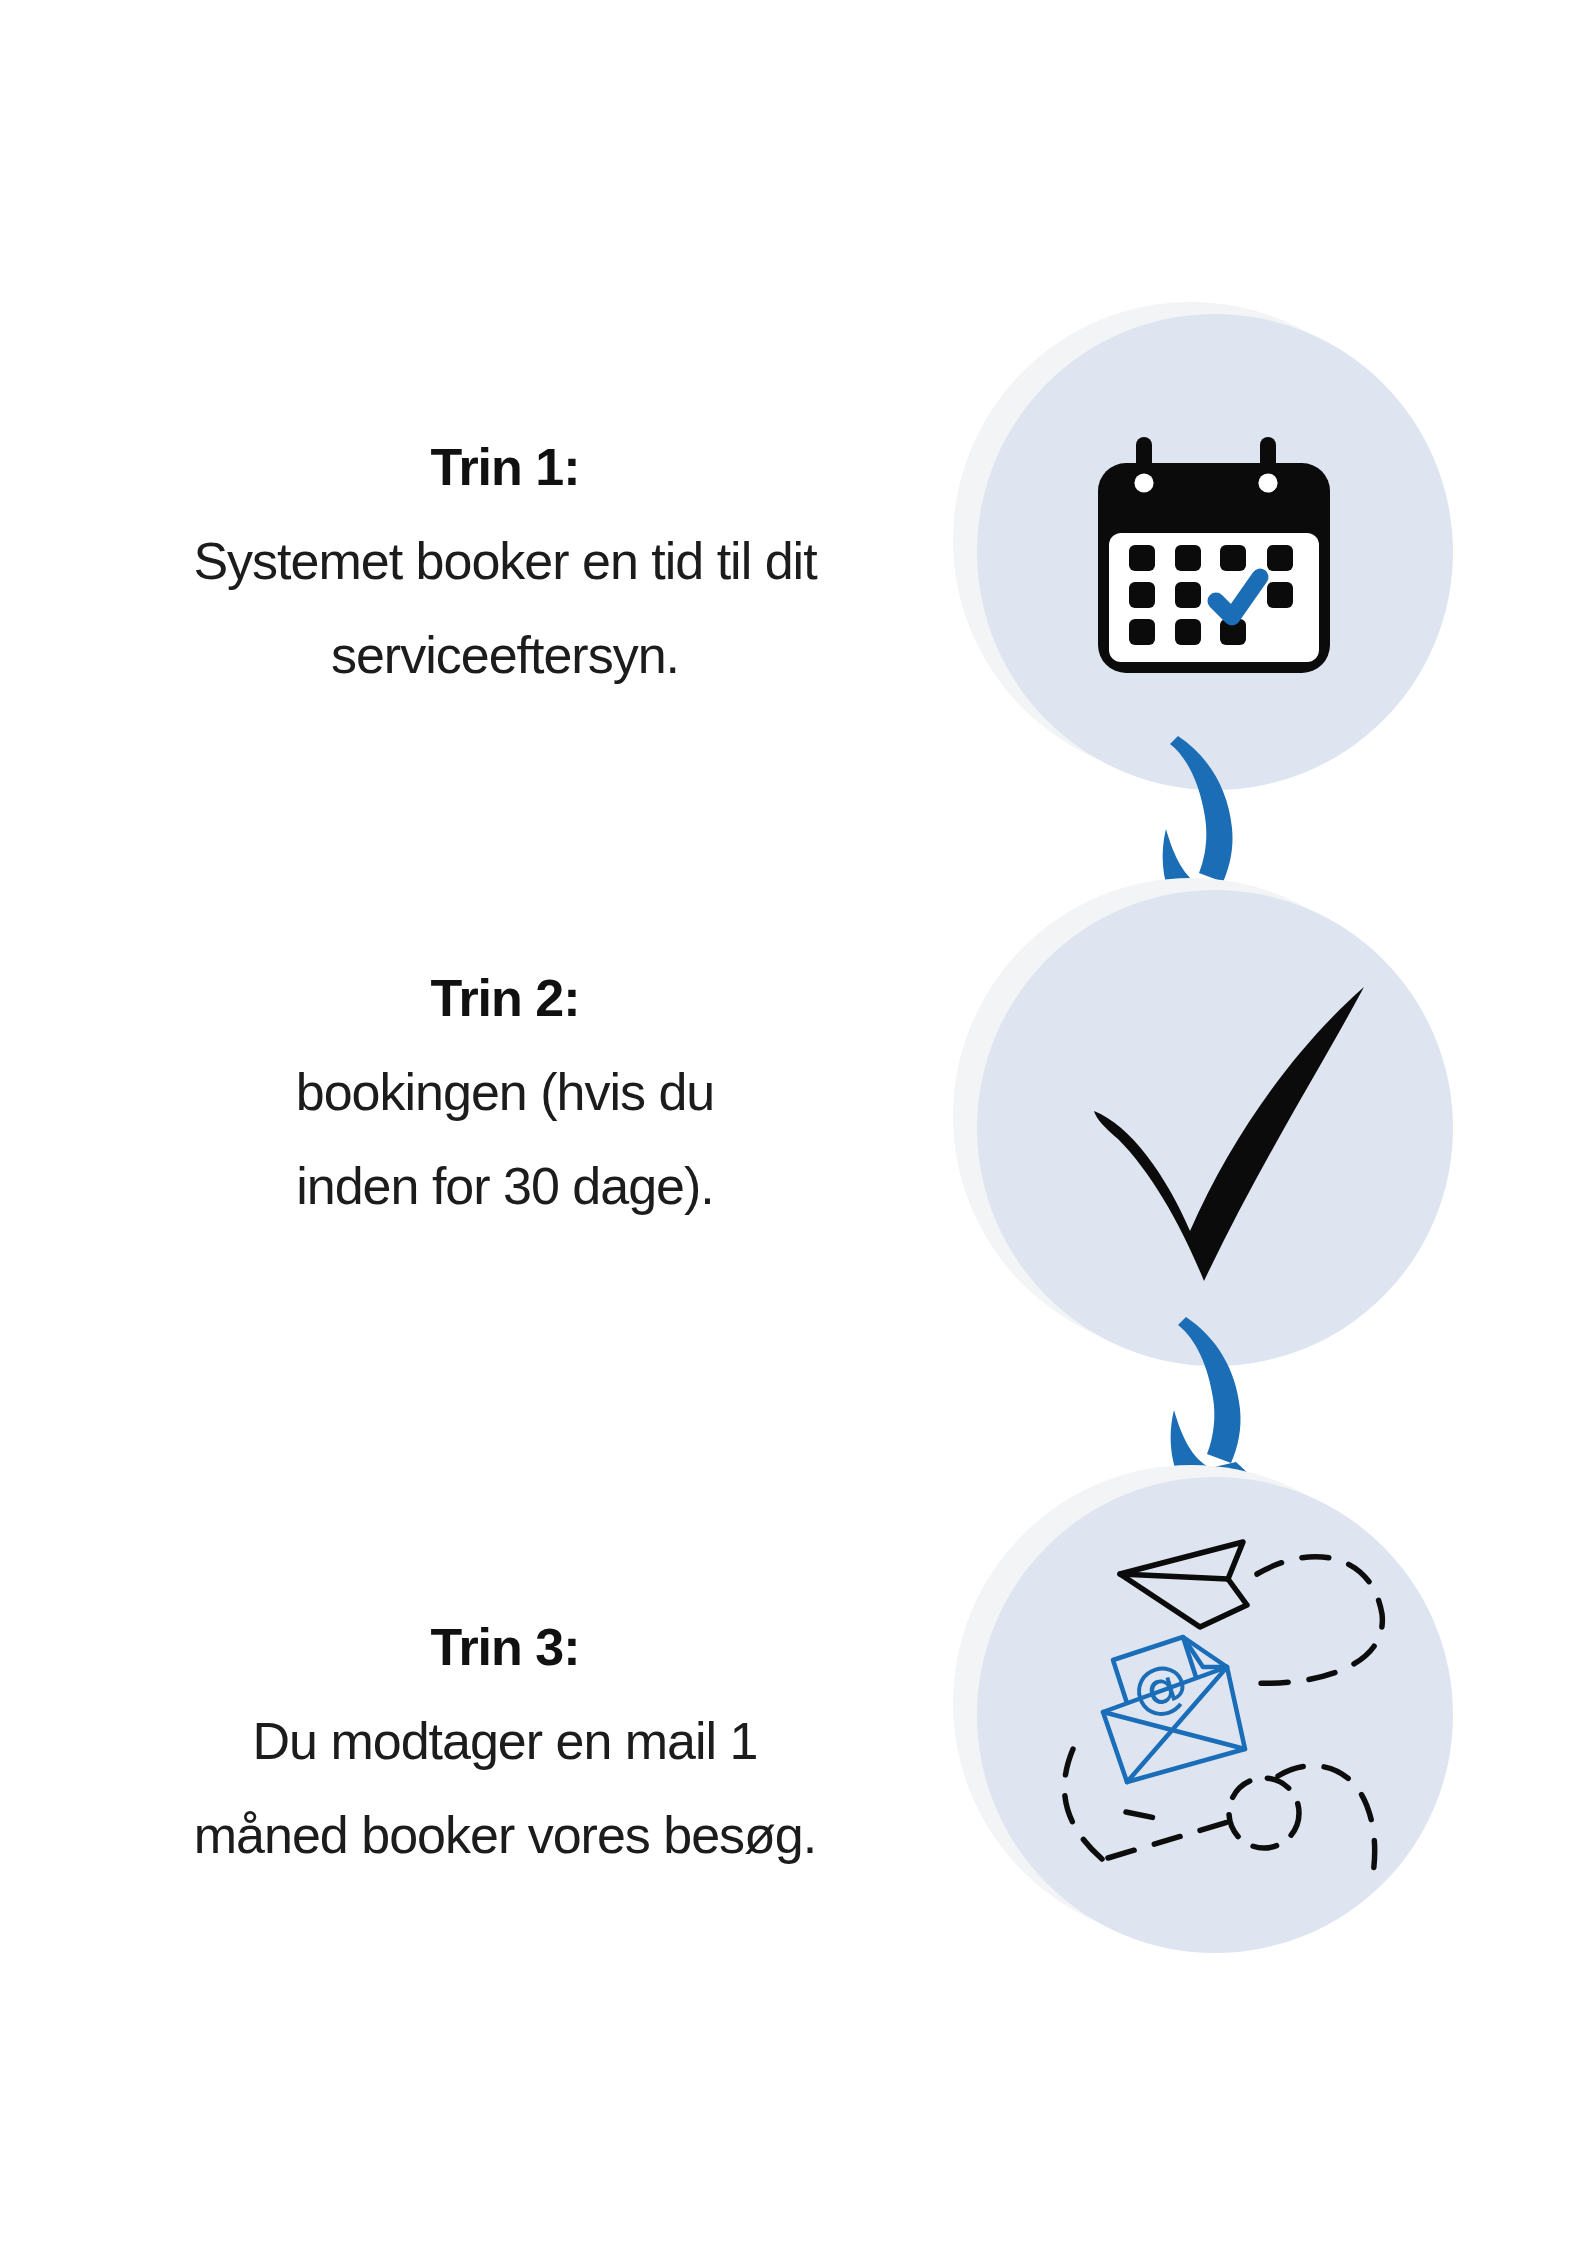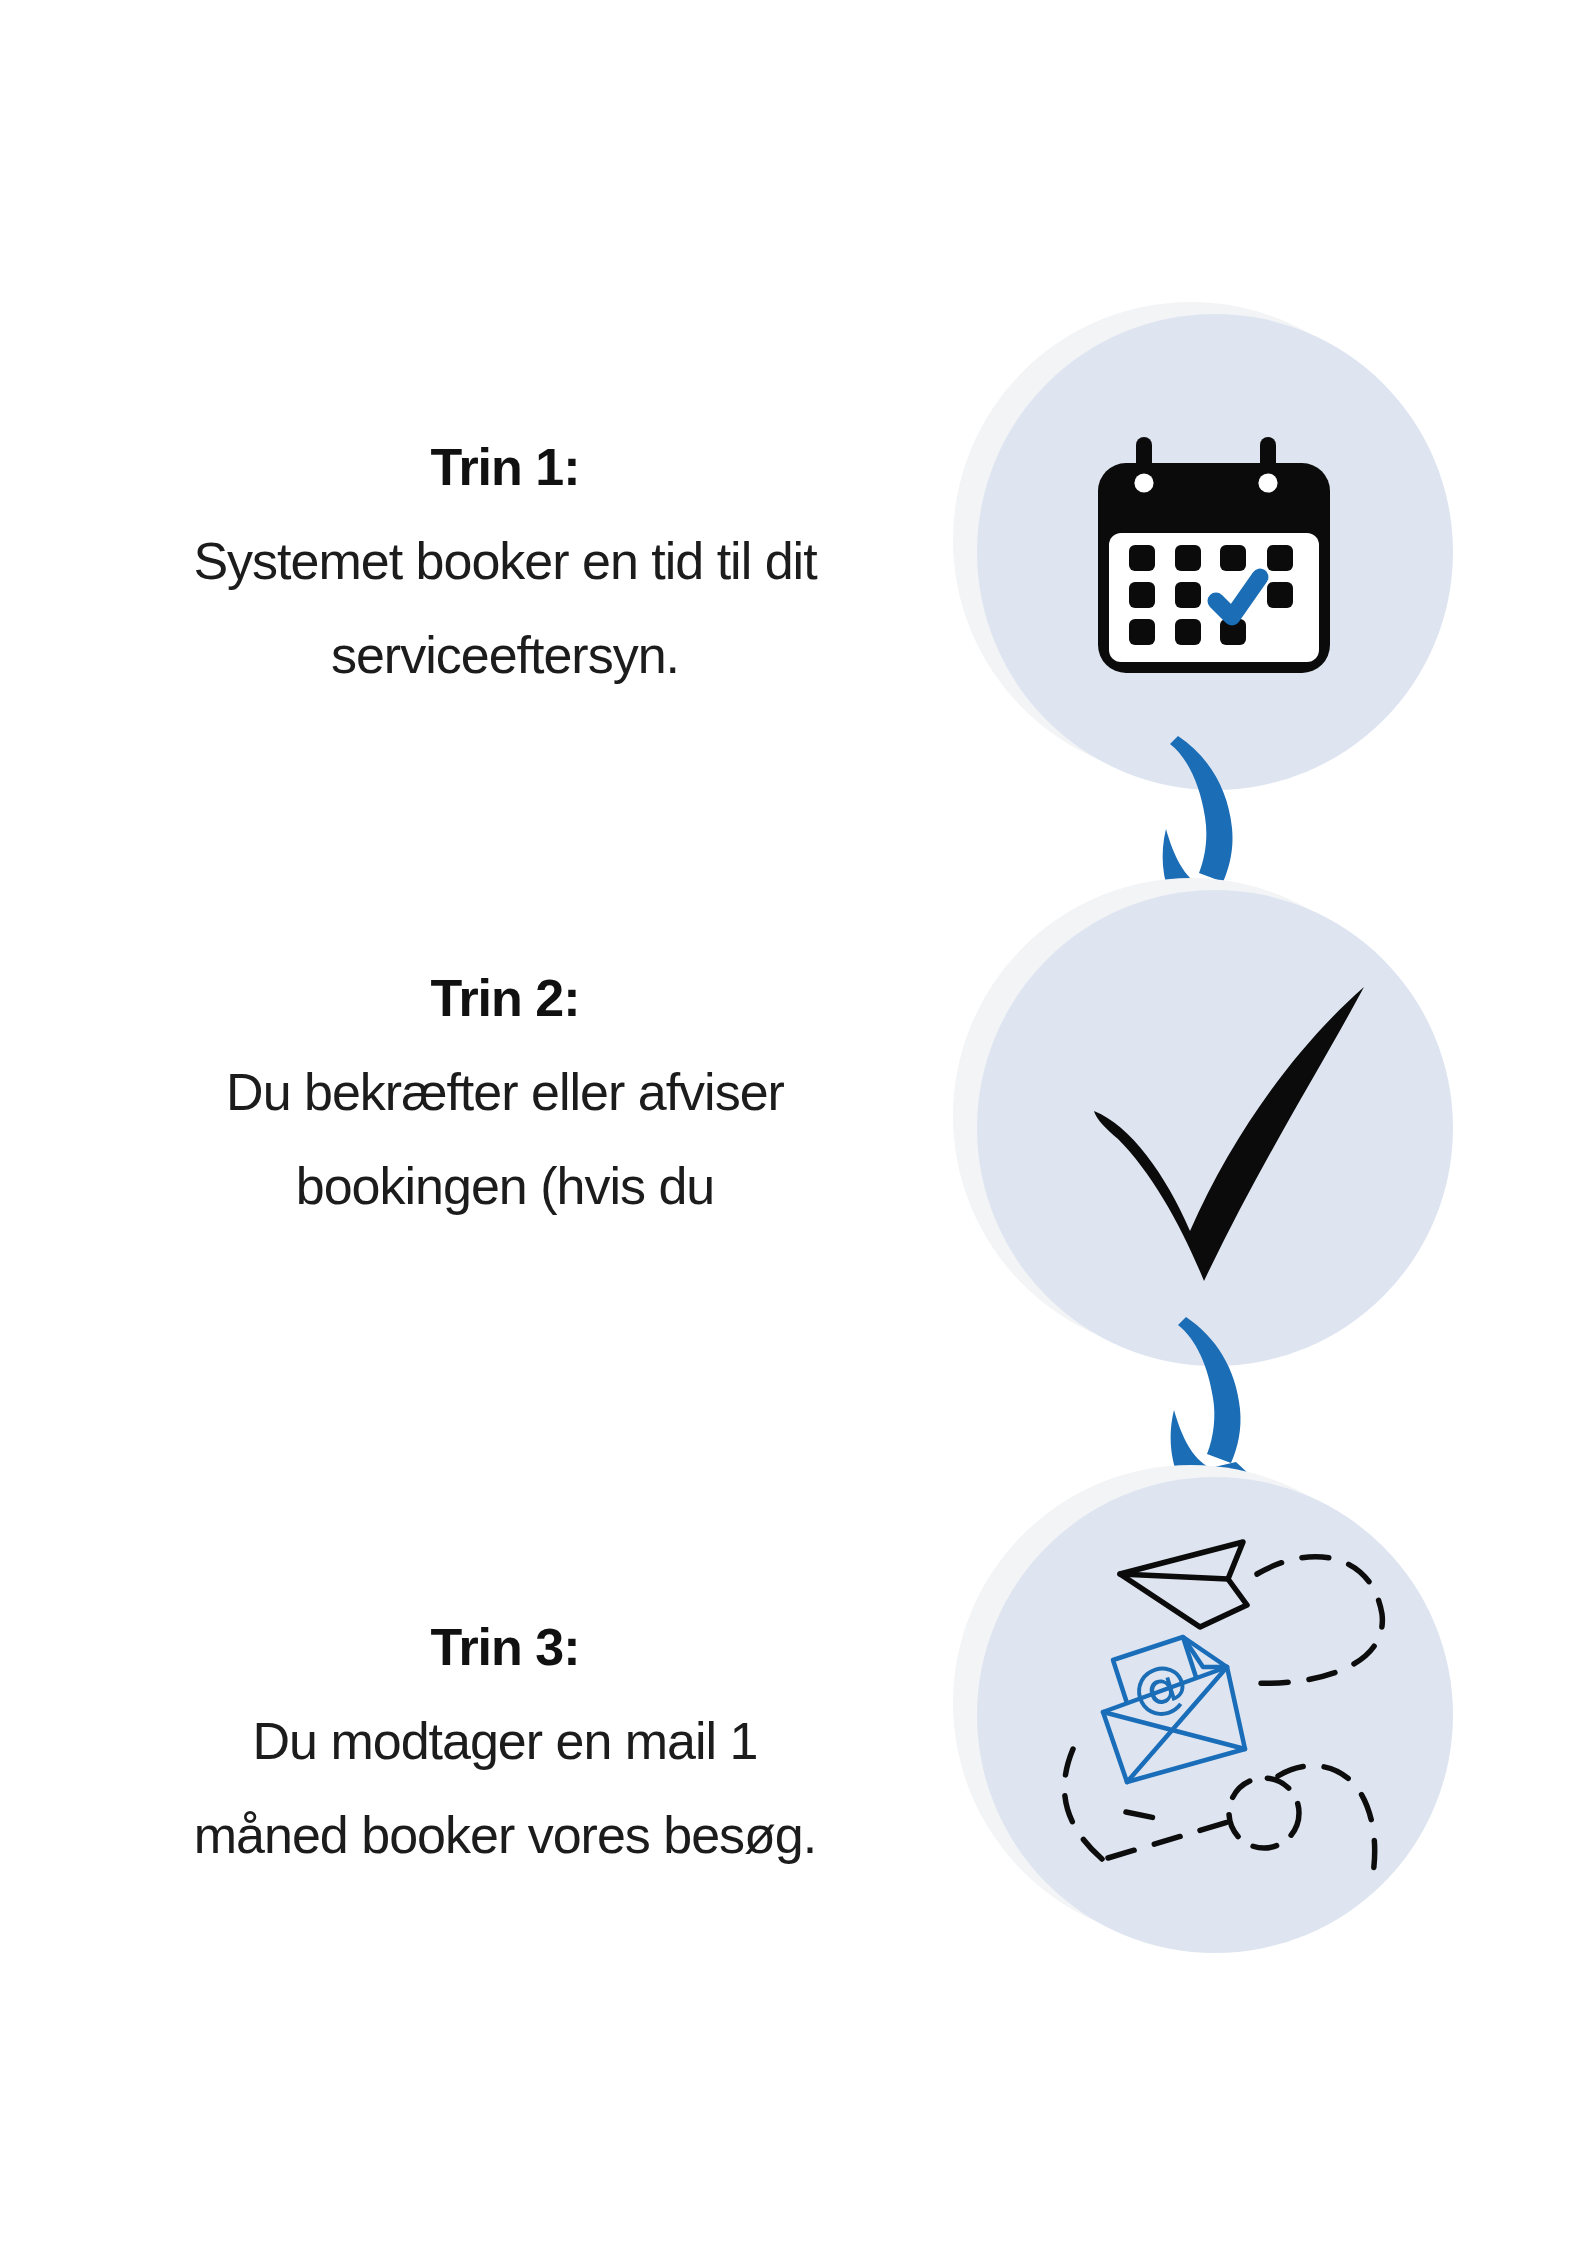--- a/index.html
+++ b/index.html
@@ -32,22 +32,22 @@
 <div class="canvas">
 
   <div class="step-text" style="top:430px;">
     <div class="step-heading">Trin 1:</div>
     <div class="step-line">Systemet booker en tid til dit</div>
     <div class="step-line">serviceeftersyn.</div>
   </div>
 
   <div class="step-text" style="top:961px;">
     <div class="step-heading">Trin 2:</div>
-    <div class="step-line">Du bekræfter eller afviser</div>
     <div class="step-line">bookingen (hvis du</div>
+    <div class="step-line">inden for 30 dage).</div>
   </div>
 
   <div class="step-text" style="top:1610px;">
     <div class="step-heading">Trin 3:</div>
     <div class="step-line">Du modtager en mail 1</div>
     <div class="step-line">måned booker vores besøg.</div>
   </div>
 
   <svg class="graphic" style="left:930px;top:277px;" width="540" height="540" viewBox="0 0 540 540">
     <circle cx="261" cy="263" r="238" fill="#f3f4f6"></circle>

